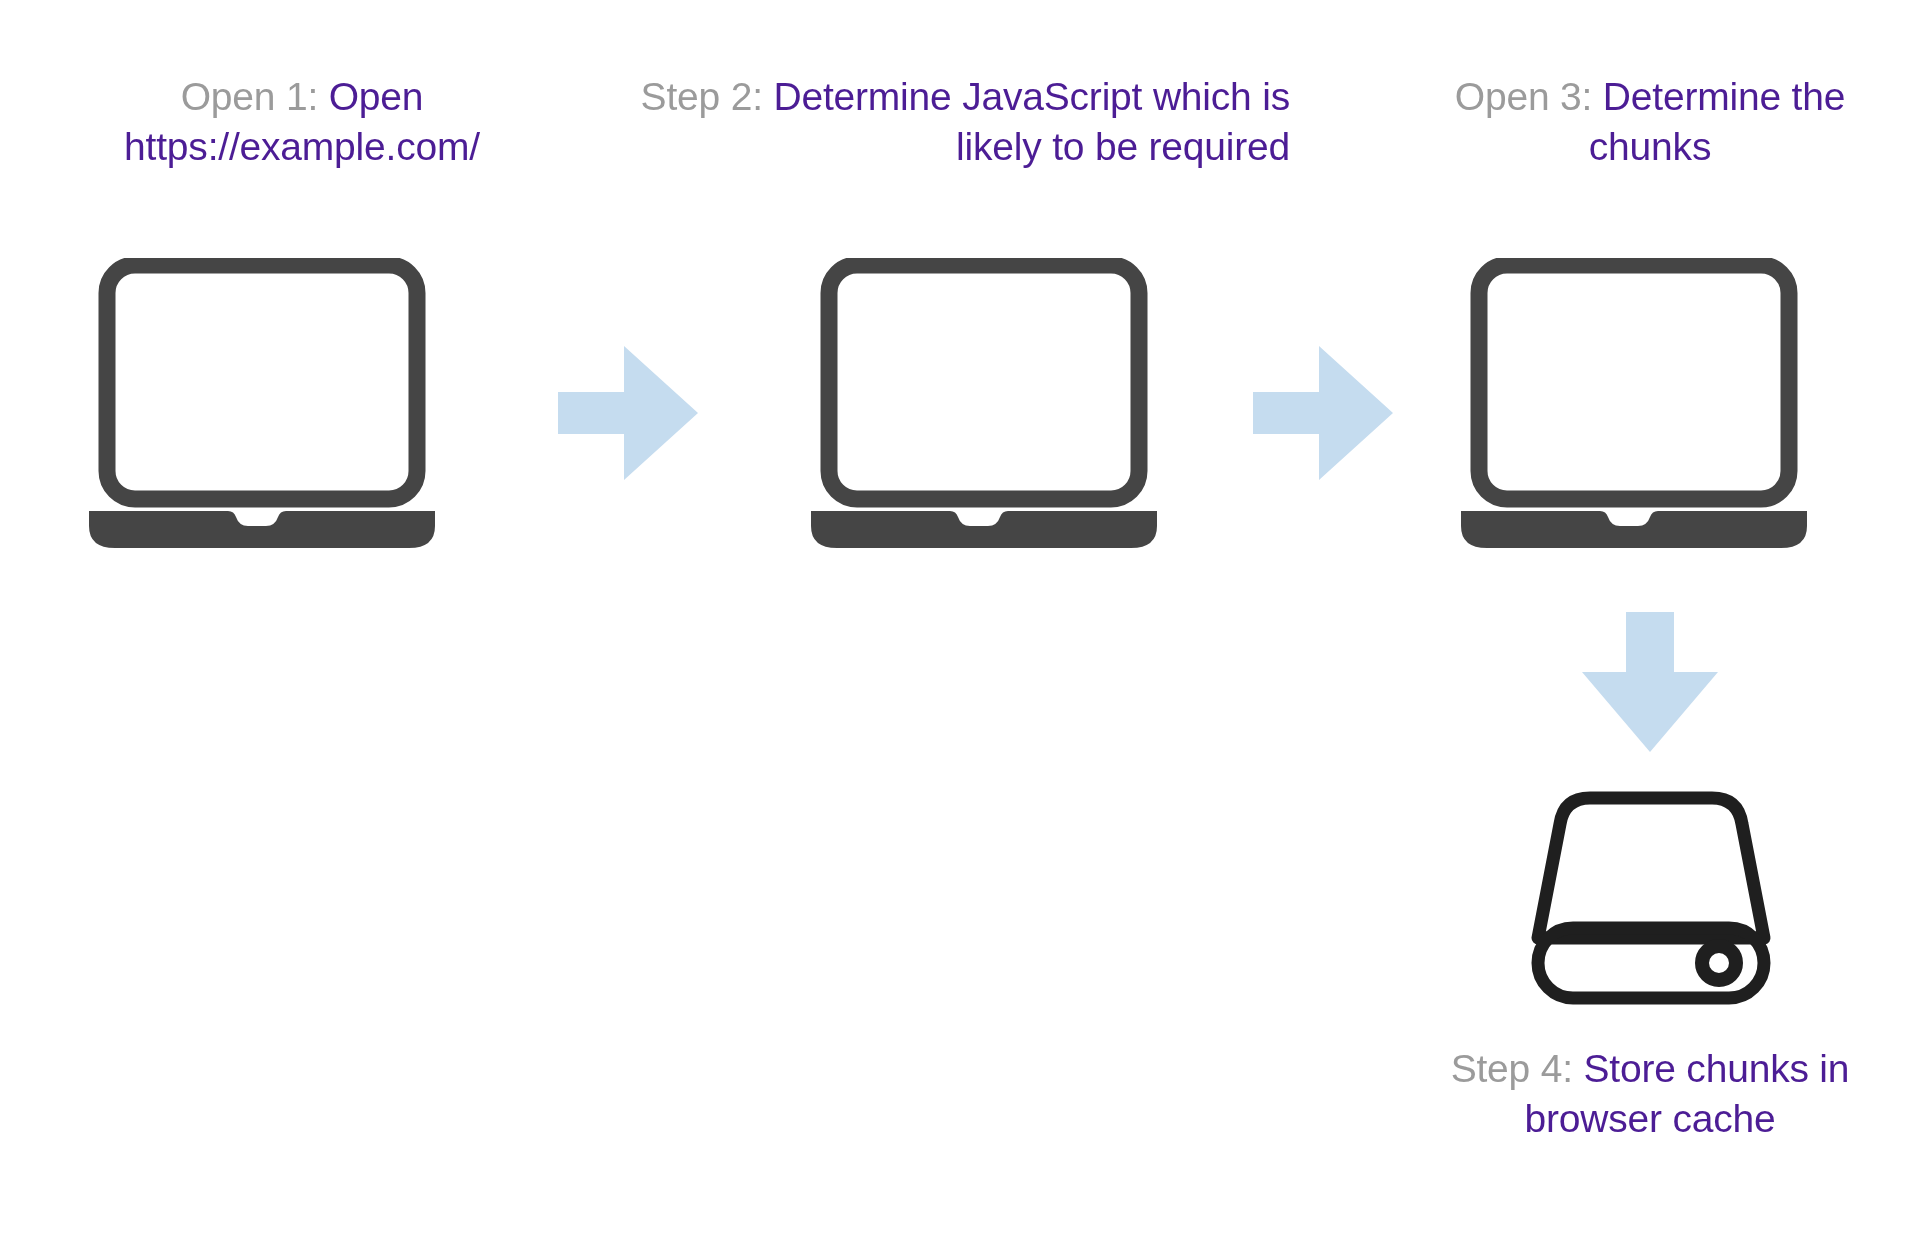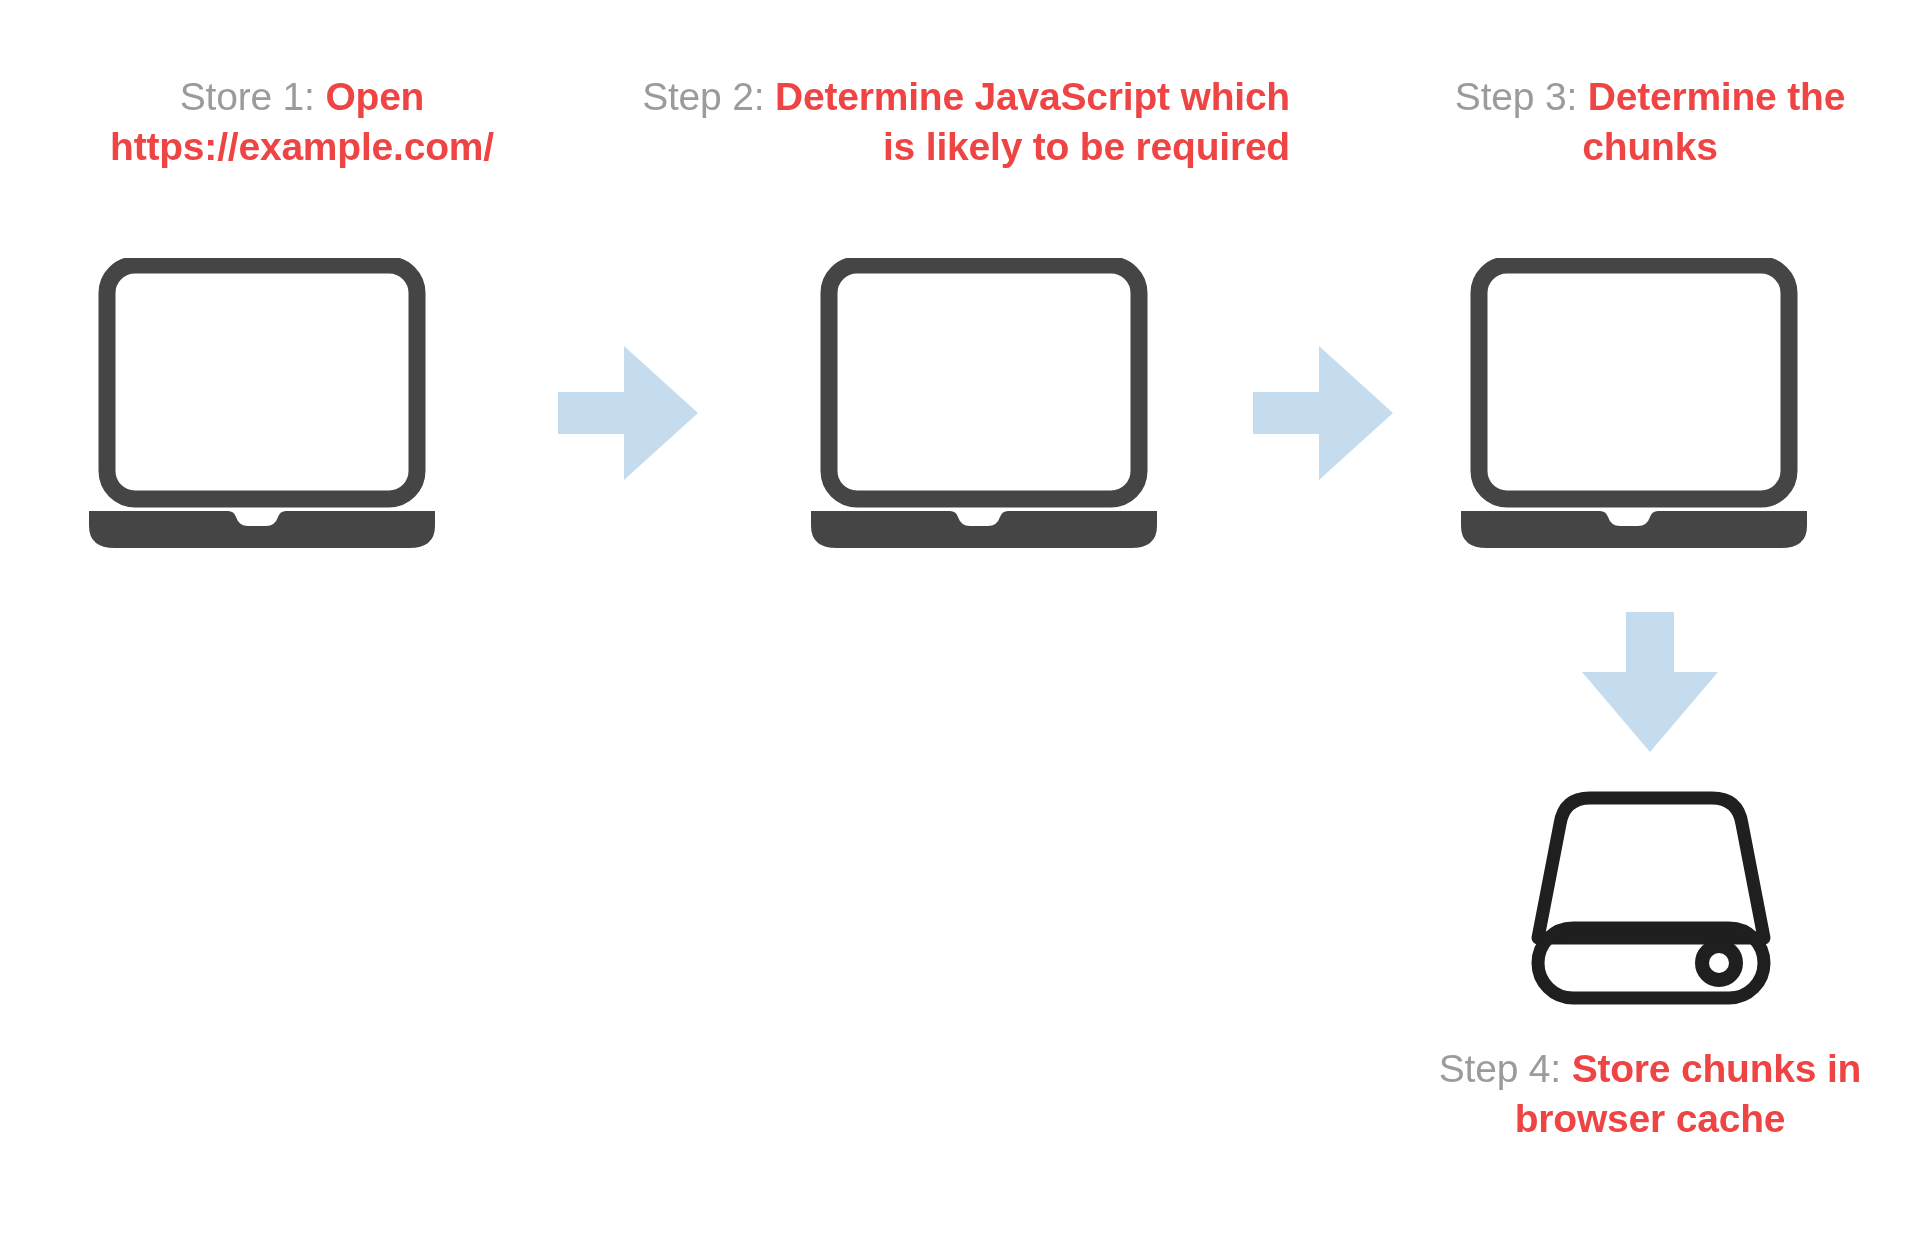--- a/index.html
+++ b/index.html
@@ -28,22 +28,22 @@
     line-height: 1.28;
     font-size: 39px;
     letter-spacing: -0.2px;
     white-space: normal;
   }
   .caption .step-label {
     color: #9b9b9b;
     font-weight: 400;
   }
   .caption .step-desc {
-    color: #ef4444;
-    font-weight: 700;
+    color: #4c1d95;
+    font-weight: 400;
   }
 
   .caption-1 { left: 22px;   top: 72px;  width: 560px; }
   .caption-2 { left: 620px;  top: 72px;  width: 670px; text-align: right; }
   .caption-3 { left: 1400px; top: 72px;  width: 500px; }
   .caption-4 { left: 1400px; top: 1044px; width: 500px; }
 
   
   .laptop {
     position: absolute;
@@ -75,31 +75,31 @@
     height: 220px;
   }
   .storage svg { display: block; width: 100%; height: 100%; }
 </style>
 </head>
 <body>
 
 <div class="stage">
 
   <div class="caption caption-1">
-    <span class="step-label">Store 1:</span>
+    <span class="step-label">Open 1:</span>
     <span class="step-desc">Open https://example.com/</span>
   </div>
 
   <div class="caption caption-2">
     <span class="step-label">Step 2:</span>
     <span class="step-desc">Determine JavaScript which is likely to be required</span>
   </div>
 
   <div class="caption caption-3">
-    <span class="step-label">Step 3:</span>
+    <span class="step-label">Open 3:</span>
     <span class="step-desc">Determine the chunks</span>
   </div>
 
   <div class="laptop laptop-1">
     <svg viewBox="0 0 410 315" xmlns="http://www.w3.org/2000/svg" aria-hidden="true">
       <g>
 
         <rect x="19" y="7" width="310" height="234" rx="28" ry="28" fill="none" stroke="#454545" stroke-width="17"></rect>
 
         <path d="M 1 253

